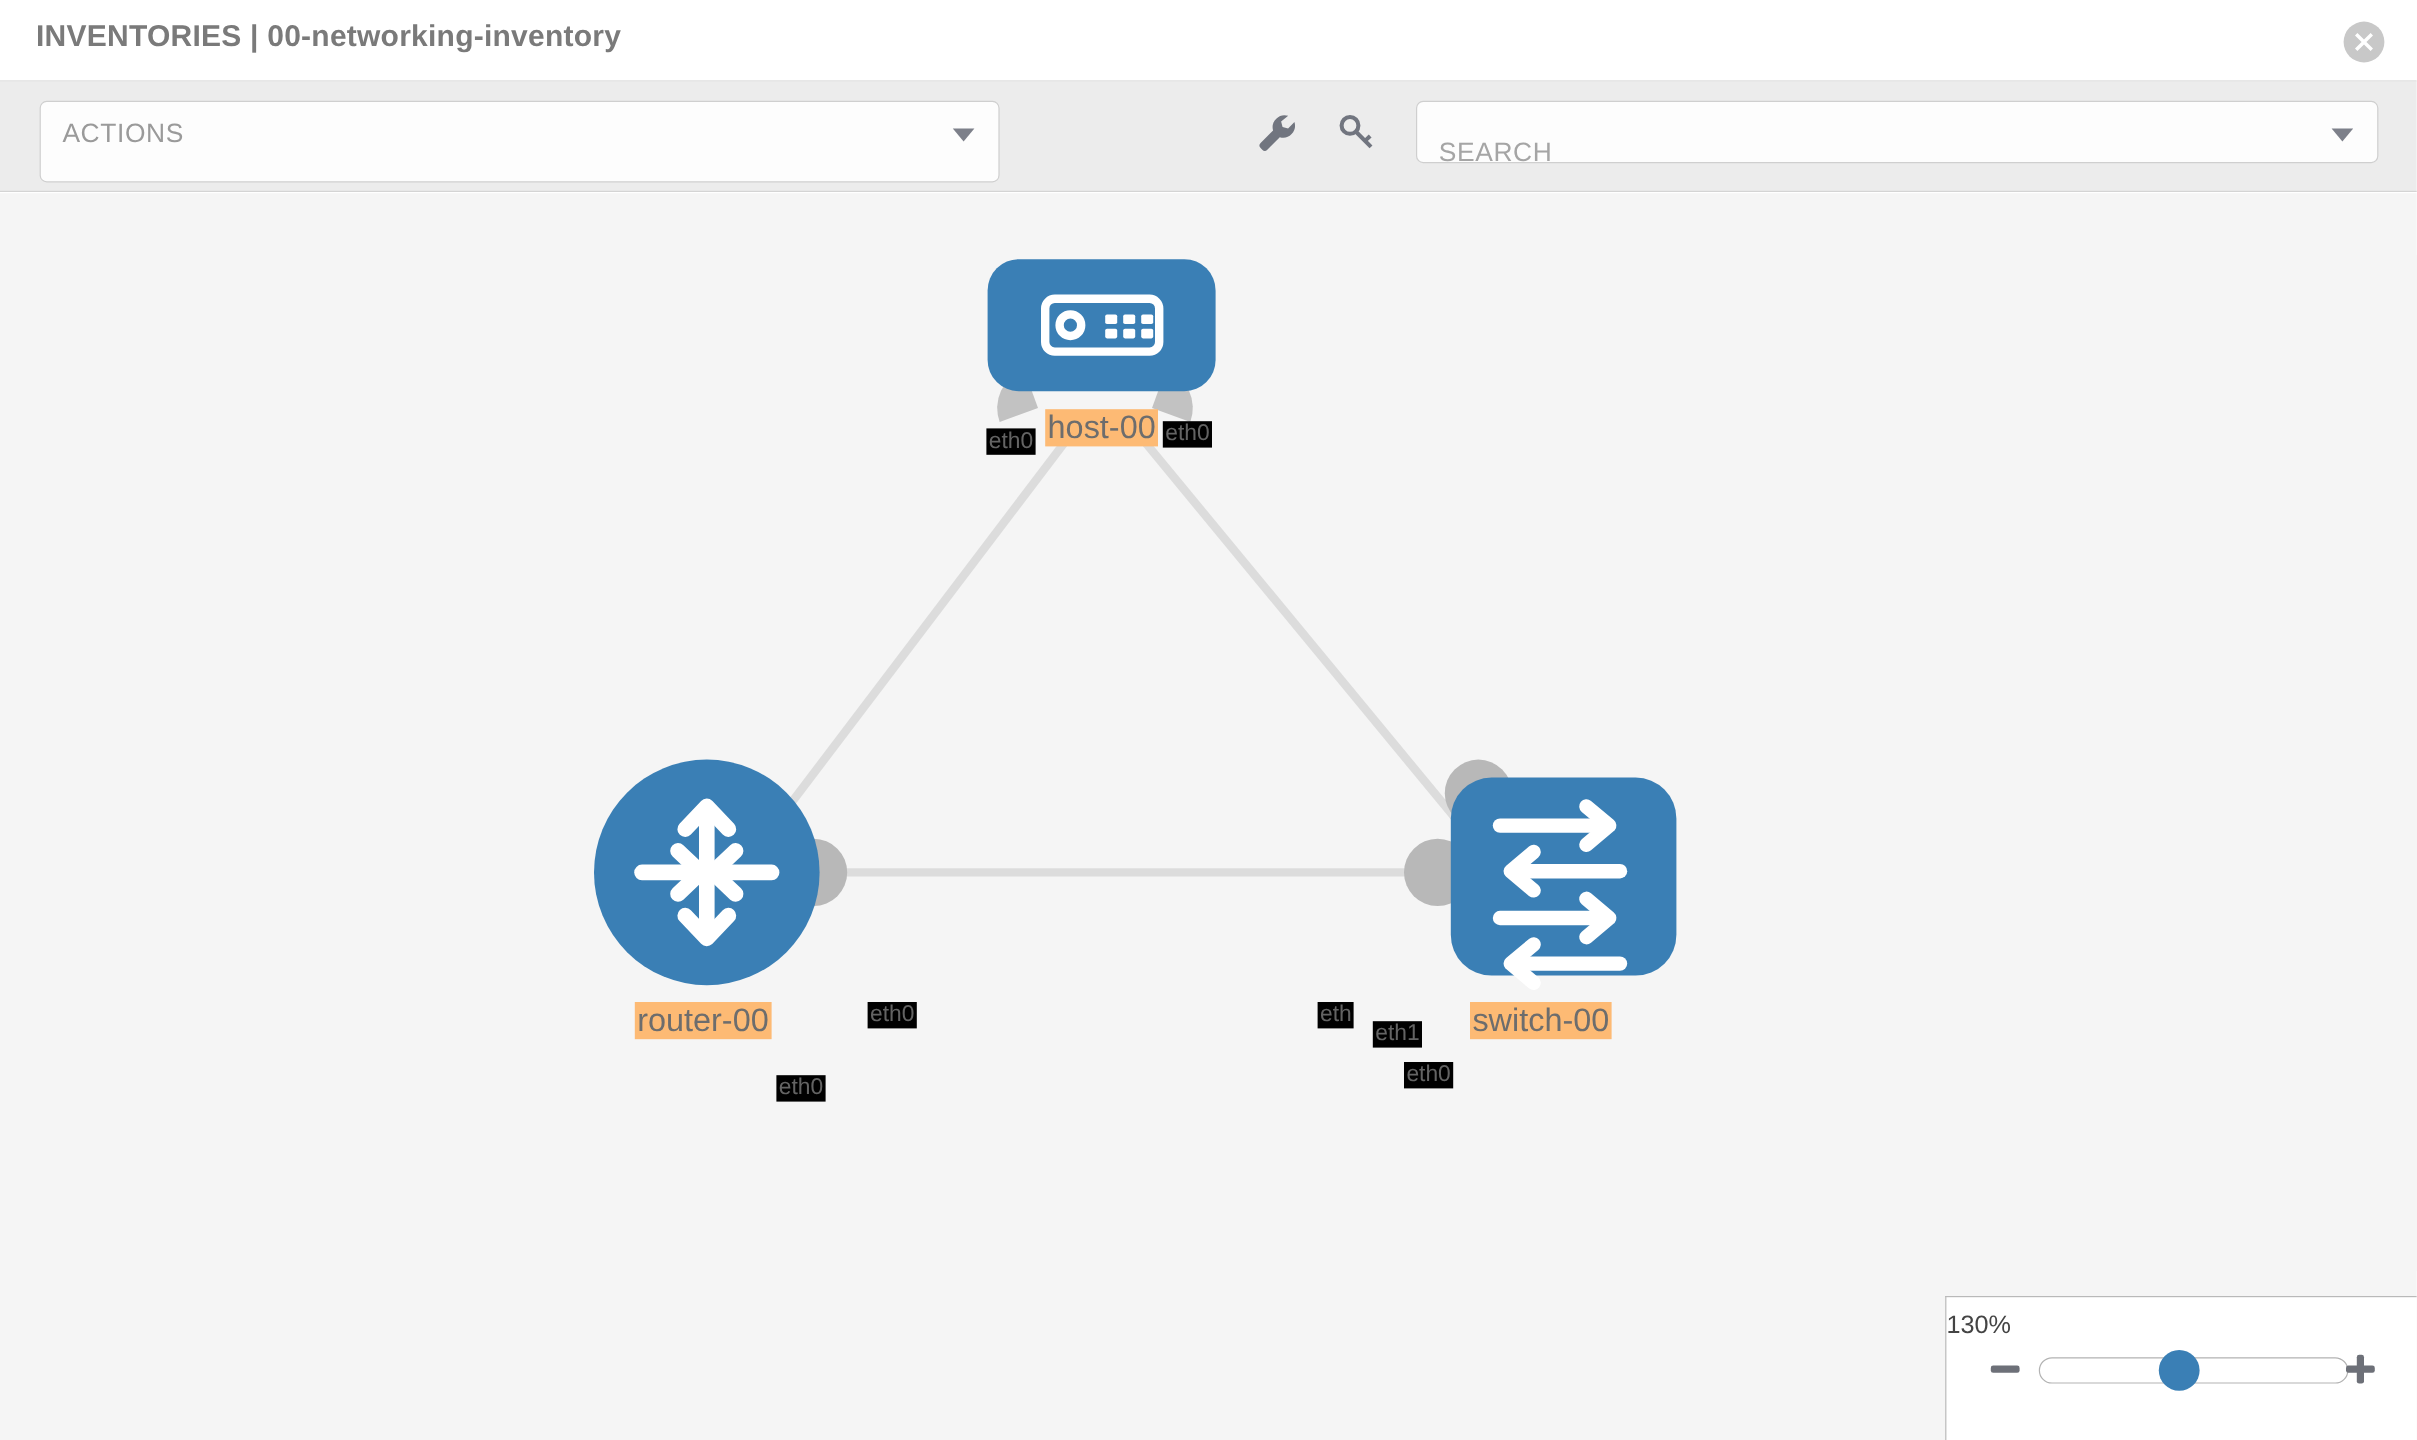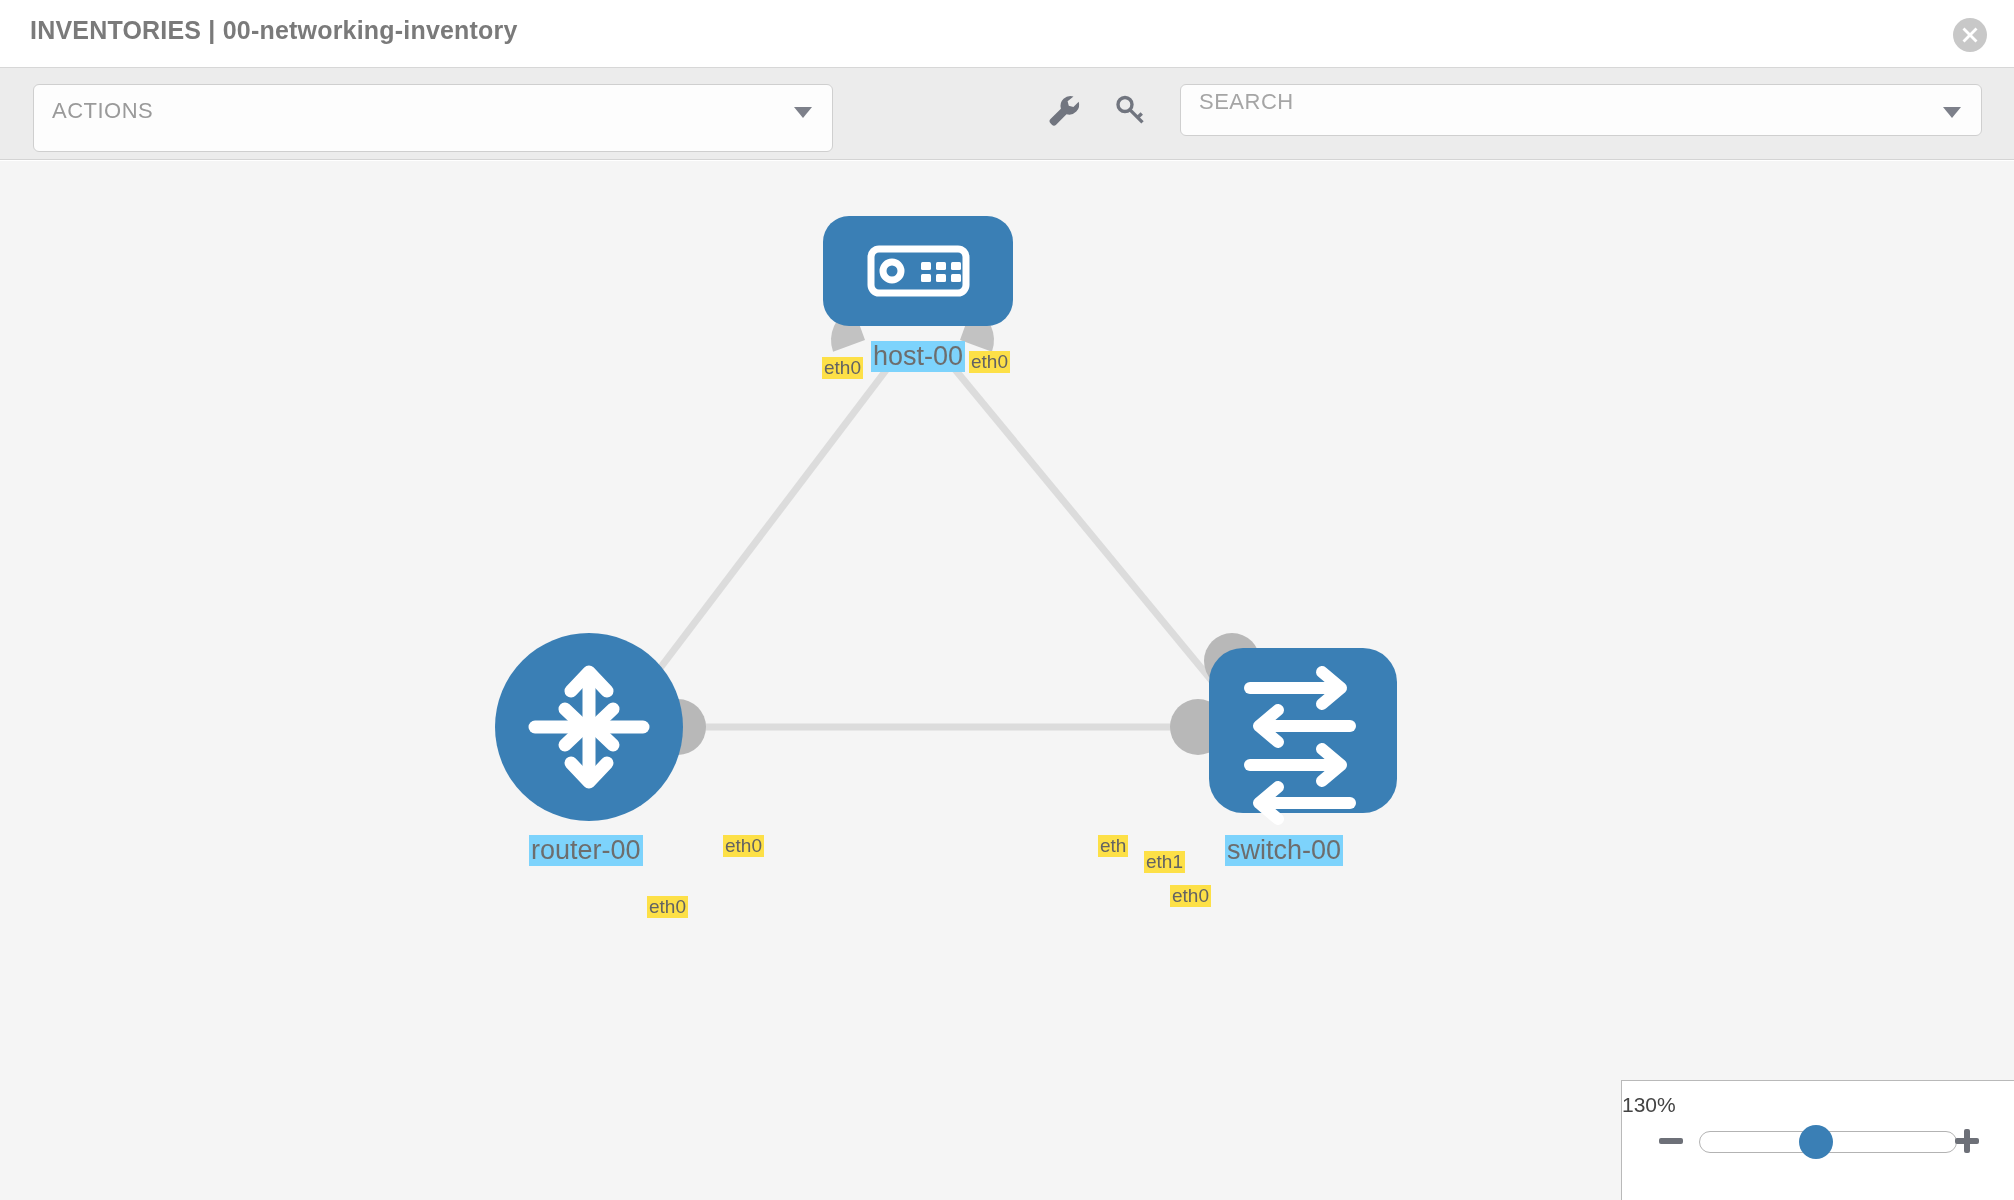--- a/index.html
+++ b/index.html
@@ -94,21 +94,21 @@
     position: absolute;
     left: 1180px; top: 84px;
     width: 802px; height: 52px;
     background: #fdfdfd;
     border: 1px solid #cfcfcf;
     border-radius: 6px;
     cursor: text;
   }
   .search-label {
     position: absolute;
-    left: 18px; top: 4px;
+    left: 18px; top: 29px;
     font-size: 22px;
     color: #a5a5a5;
     letter-spacing: 0.5px;
   }
 
   
   .canvas {
     position: absolute;
     left: 0; top: 161px;
     width: 2014px;
@@ -120,29 +120,29 @@
     position: absolute;
     left: 0; top: 0;
     width: 2014px;
     height: 1039px;
   }
 
   .node-label {
     position: absolute;
     font-size: 27px;
     color: #6d6d6d;
-    background: #7dd3fc;
+    background: #fdba74;
     white-space: nowrap;
     padding: 0 2px;
   }
   .edge-label {
     position: absolute;
     font-size: 19px;
     color: #636363;
-    background: #fde047;
+    background: #000000;
     white-space: nowrap;
     padding: 0 2px;
   }
 
   
   .zoom-panel {
     position: absolute;
     left: 1621px; top: 1080px;
     width: 393px; height: 120px;
     background: #ffffff;

